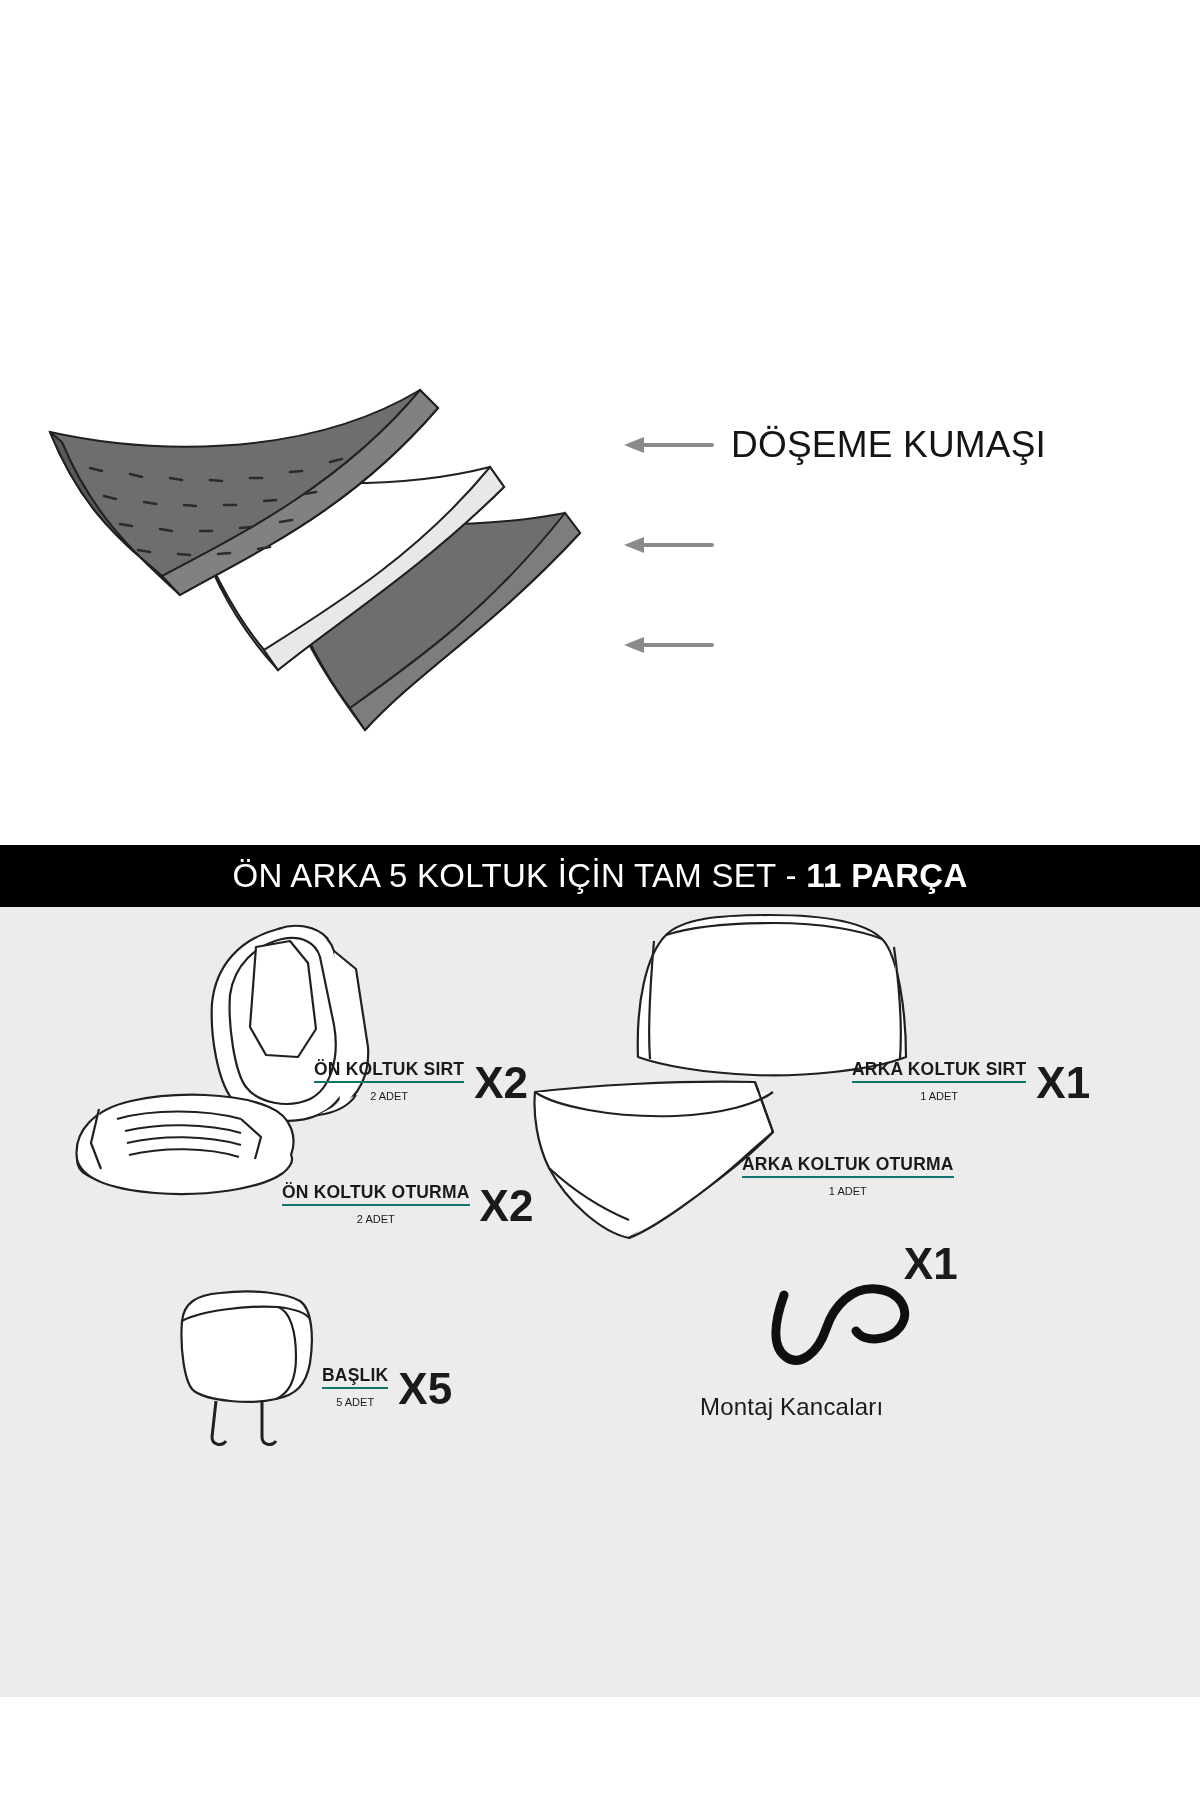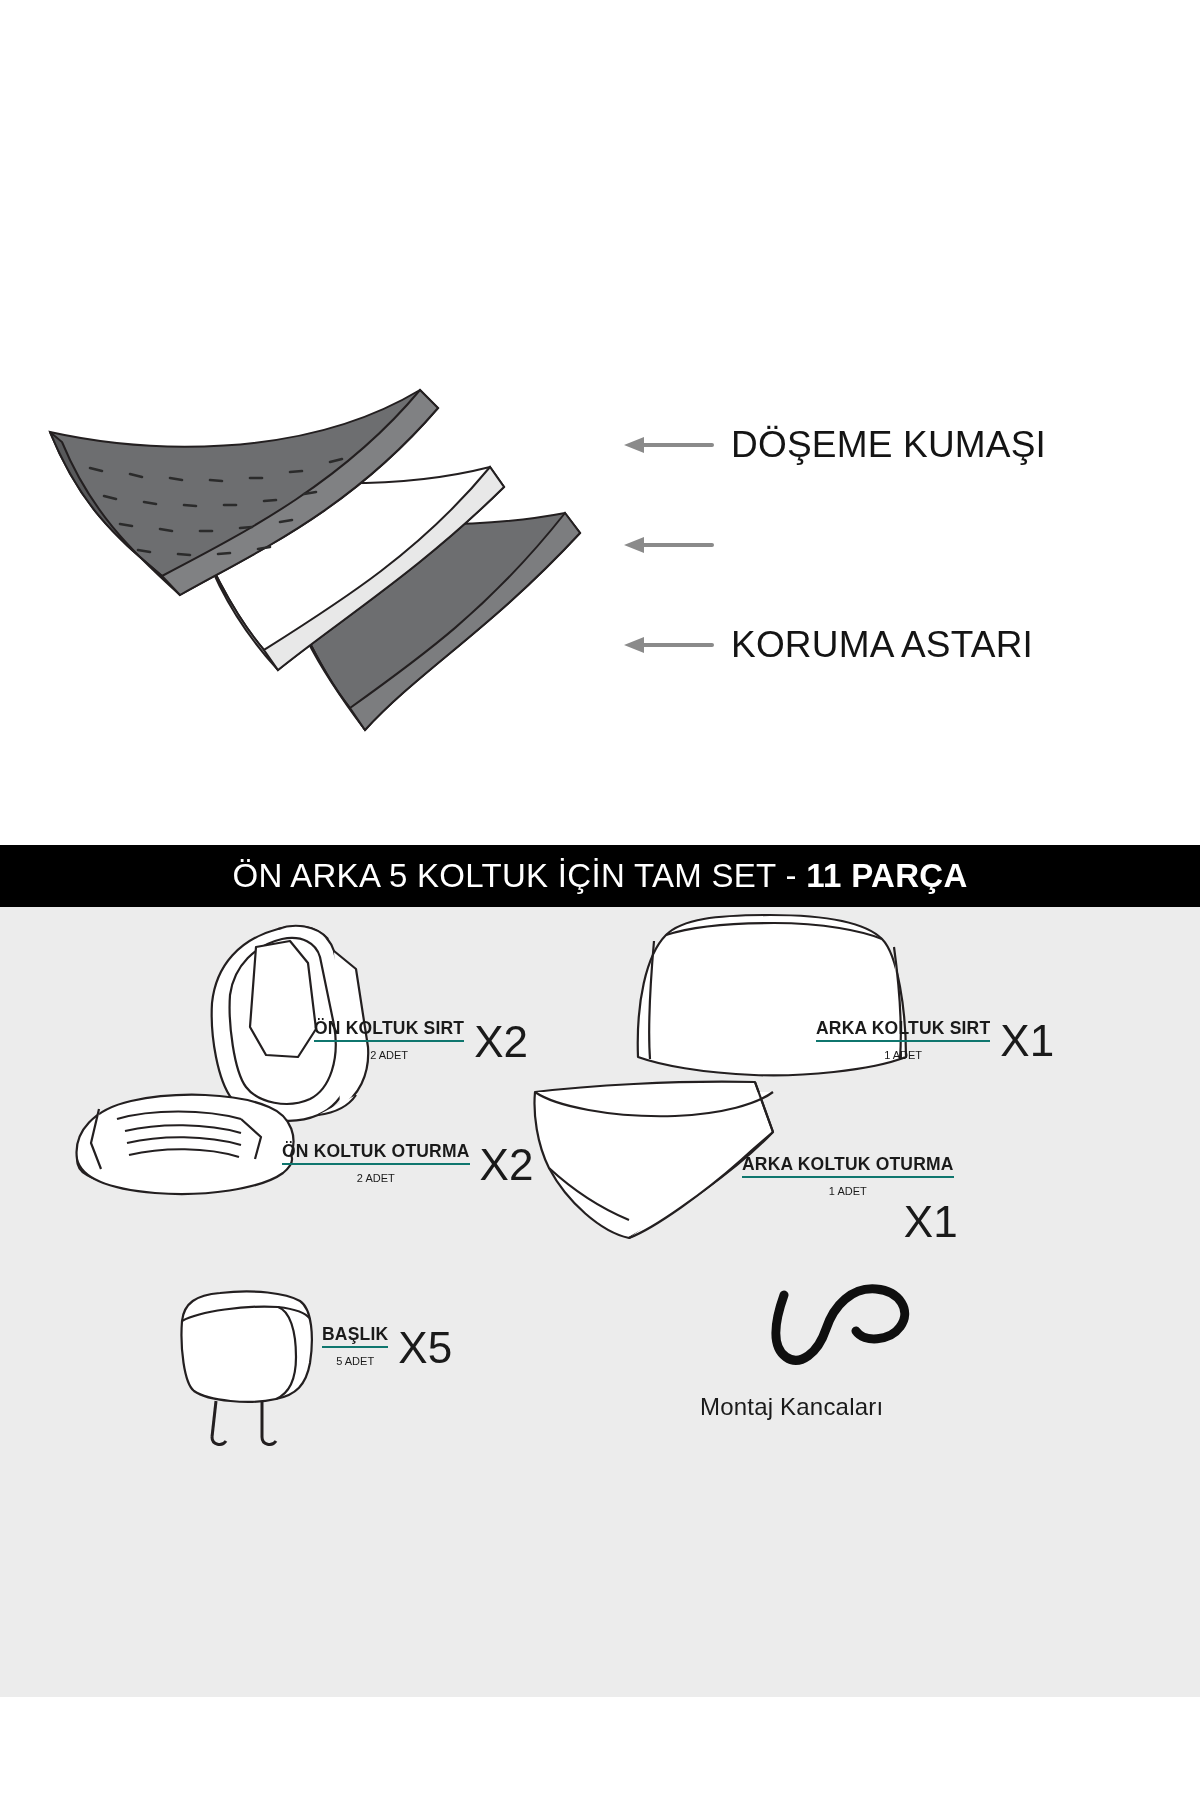--- a/index.html
+++ b/index.html
@@ -144,24 +144,25 @@
     display: block;
   }
   .caption-sub {
     font-size: 11px;
     font-weight: 400;
     display: block;
     padding-top: 8px;
   }
   .qty {
     font-size: 44px;
-    font-weight: 400;
+    font-weight: 700;
     line-height: 1;
     margin-left: 6px;
     white-space: nowrap;
+    margin-top: 42px;
   }
 
   .hooks-label {
     position: absolute;
     font-size: 24px;
     font-weight: 400;
     letter-spacing: 0.2px;
     white-space: nowrap;
   }
 
@@ -246,21 +247,20 @@
           <path d="M92 15 L 22 15" stroke="#8a8a8a" stroke-width="4" fill="none" stroke-linecap="round"></path>
           <path d="M4 15 L 24 7 L 24 23 Z" fill="#8a8a8a"></path>
         </svg>
       </div>
 
       <div class="layer-label-row">
         <svg class="arrow-svg" viewBox="0 0 95 30">
           <path d="M92 15 L 22 15" stroke="#8a8a8a" stroke-width="4" fill="none" stroke-linecap="round"></path>
           <path d="M4 15 L 24 7 L 24 23 Z" fill="#8a8a8a"></path>
         </svg>
-        <span class="layer-label-text">KORUMA ASTARI</span>
       </div>
 
     </div>
   </section>
 
   <section class="set-section">
 
     <div class="set-header">
       <div class="set-header-text">
         <span>ÖN ARKA 5 KOLTUK İÇİN TAM SET - </span><span class="bold">11 PARÇA</span>
@@ -326,21 +326,21 @@
             <path d="M8 150 C 6 96, 16 48, 36 28 C 52 12, 86 8, 140 8
                      C 196 8, 236 16, 252 32 C 268 48, 276 104, 276 150
                      C 240 164, 170 170, 124 168 C 72 166, 30 158, 8 150 Z"></path>
             <path d="M36 28 C 60 20, 100 16, 144 16 C 194 16, 232 24, 252 32"></path>
             <path d="M24 34 C 20 80, 18 124, 20 152"></path>
             <path d="M264 40 C 270 84, 272 124, 270 152"></path>
           </g>
         </svg>
       </div>
 
-      <div class="caption" style="left:812px; top:112px;align-items:center;">
+      <div class="caption" style="left:848px; top:112px;">
         <div class="caption-text">
           <span class="caption-title">ARKA KOLTUK SIRT</span>
           <span class="caption-sub">1 ADET</span>
         </div>
         <span class="qty">X1</span>
       </div>
 
       <div class="item" style="left:525px; top:145px; width:340px; height:220px;">
         <svg viewBox="0 0 340 220" width="340" height="220">
           <g fill="#ffffff" stroke="#231f20" stroke-width="2.2" stroke-linejoin="round">

